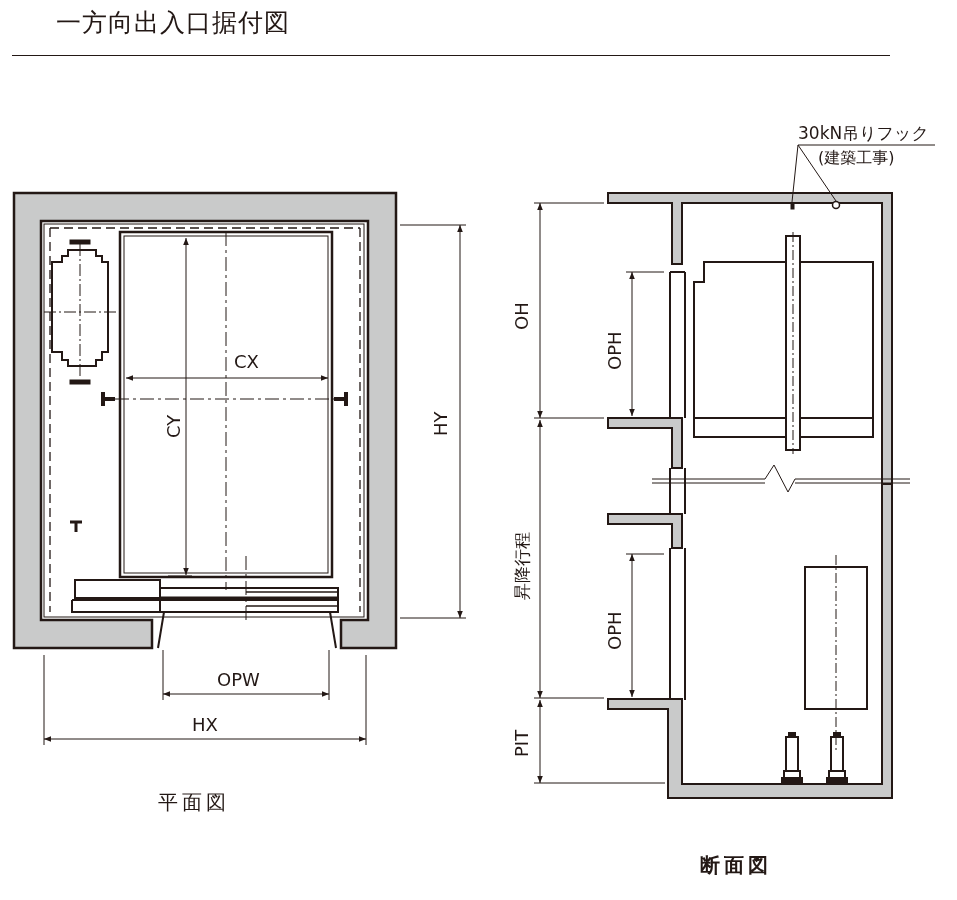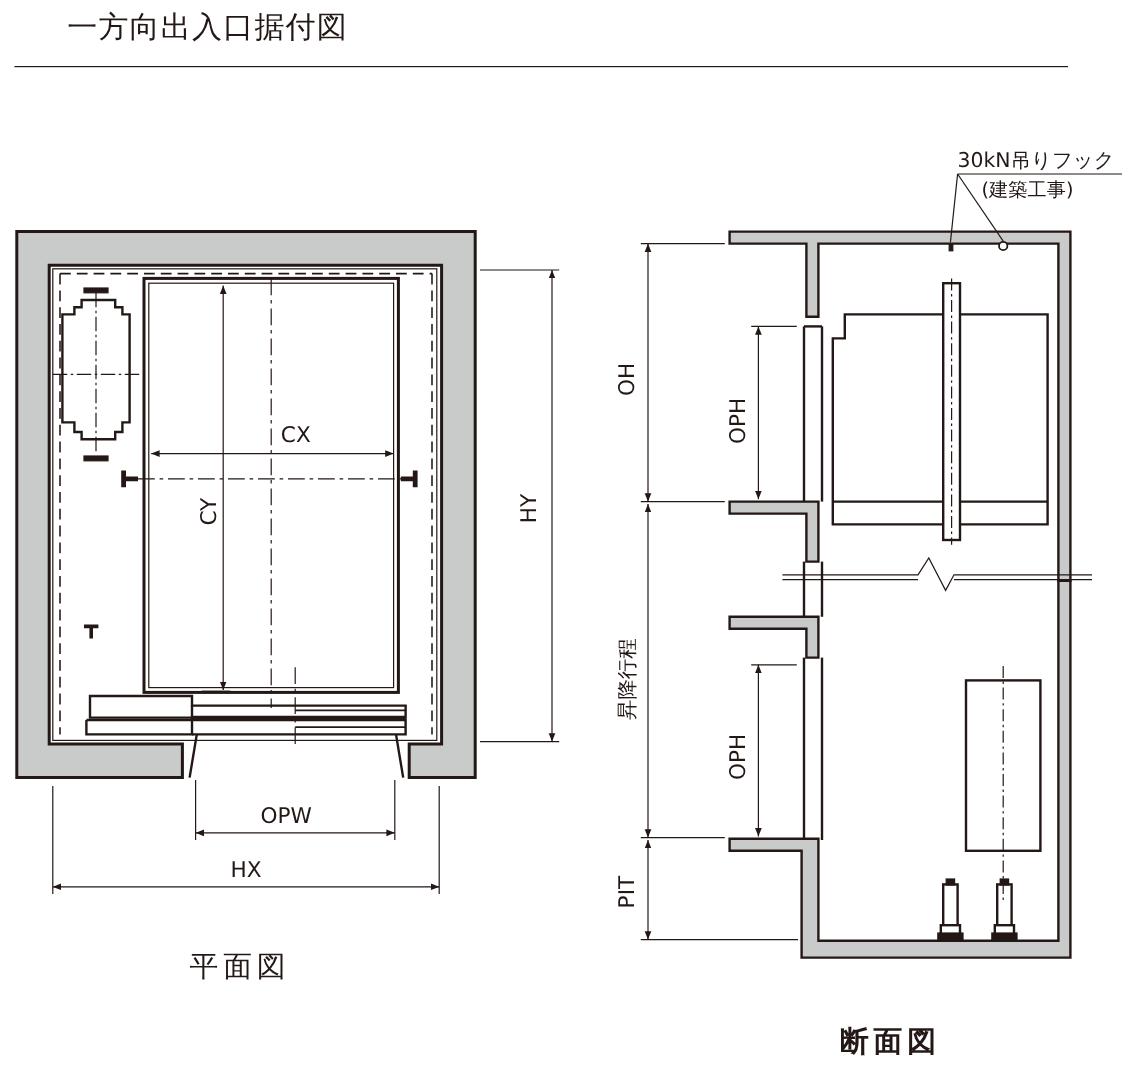--- a/index.html
+++ b/index.html
@@ -1,21 +1,21 @@
 <!DOCTYPE html>
 <html><head>
 <meta charset="utf-8">
 <style>
   html,body{margin:0;padding:0;background:#fff;}
   body{width:957px;height:900px;position:relative;overflow:hidden;font-family:"DejaVu Sans",sans-serif;color:#231815;}
   .title{position:absolute;left:12px;top:6px;font-size:25px;letter-spacing:1px;font-family:"DejaVu Sans",sans-serif;margin-left:44px;}
   .rule{position:absolute;left:12px;top:55px;width:878px;height:1px;background:#231815;}
   svg{position:absolute;left:0;top:0;}
   svg text{font-family:"DejaVu Sans",sans-serif;fill:#231815;}
-  .cap{position:absolute;font-size:24px;letter-spacing:4px;}
+  .cap{position:absolute;font-size:20px;letter-spacing:4px;}
 </style>
 </head>
 <body>
 
 <div class="title">一方向出入口据付図</div>
 <div class="rule"></div>
 
 <svg width="957" height="900" viewBox="0 0 957 900">
   <defs>
     <marker id="arr" viewBox="0 0 10 10" refX="10" refY="5" markerWidth="7" markerHeight="7" orient="auto-start-reverse">

